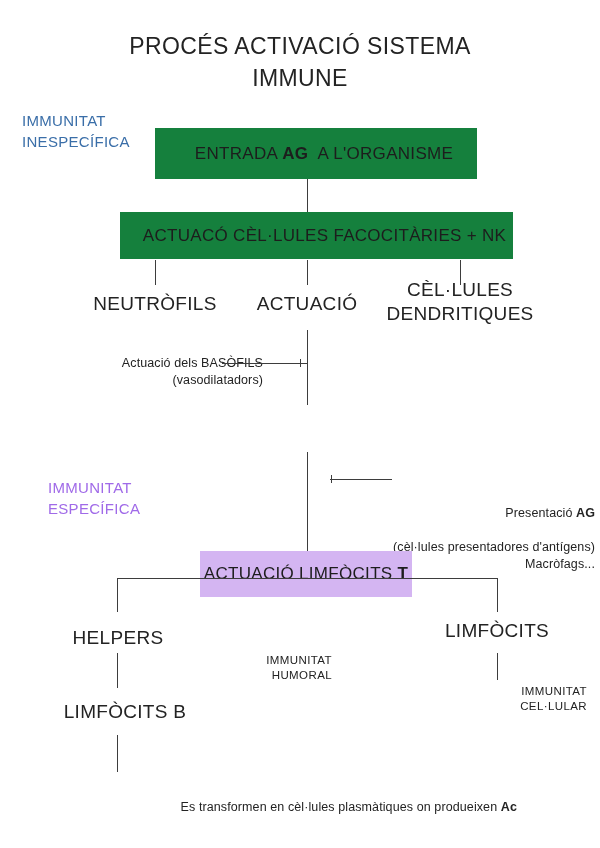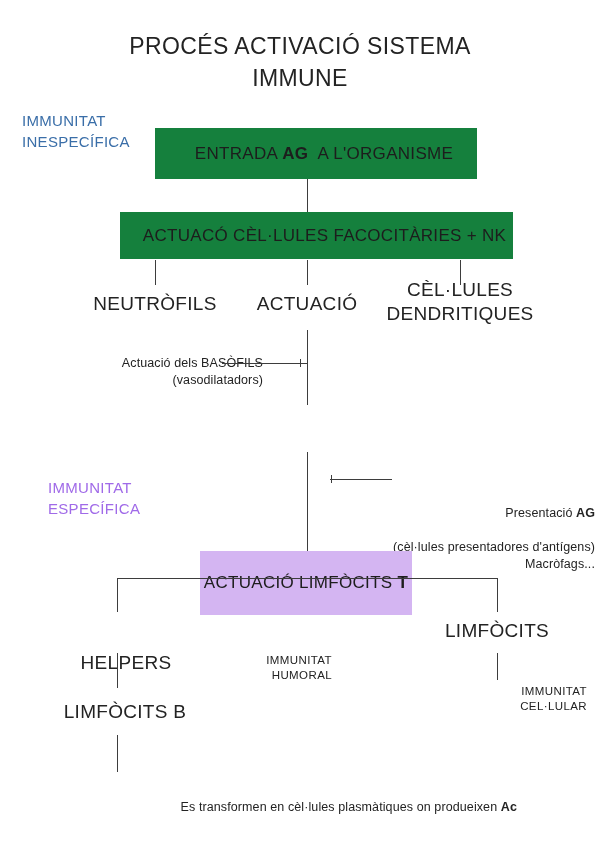--- a/index.html
+++ b/index.html
@@ -58,21 +58,21 @@
     color: #1d1d1d;
     white-space: pre;
     text-align: center;
   }
   .box.blue   { background: #15803d; padding-left: 16px; }
   .box.purple { background: #d4b5f2; }
 
   #box-entrada    { left: 155px; top: 128px; width: 306px; height: 51px; }
   #box-facocit    { left: 120px; top: 212px; width: 377px; height: 47px; }
   #box-inflamacio { left: 225px; top: 405px; width: 166px; height: 46px; }
-  #box-limfocits  { left: 200px; top: 551px; width: 212px; height: 64px; }
+  #box-limfocits  { left: 200px; top: 551px; width: 212px; height: 46px; }
 
   
   .node {
     position: absolute;
     font-size: 15px;
     line-height: 21px;
     letter-spacing: 0.3px;
     color: #232323;
     text-align: center;
     white-space: pre-line;
@@ -162,21 +162,21 @@
   </div>
 
   <div class="box purple" id="box-limfocits">
     <span>ACTUACIÓ LIMFÒCITS </span><b>T</b>
   </div>
 
   <div class="hline" style="left:117px; top:578px; width:380px;"></div>
   <div class="vline" style="left:117px; top:578px; height:34px;"></div>
   <div class="vline" style="left:497px; top:578px; height:34px;"></div>
 
-  <div class="node big" style="left:118px; top:651px;margin-left:8px;">HELPERS</div>
+  <div class="node big" style="left:118px; top:626px;">HELPERS</div>
 
   <div class="node big" style="left:497px; top:619px;">LIMFÒCITS</div>
 
   <div class="vline" style="left:117px; top:653px; height:35px;"></div>
 
   <div class="vline" style="left:497px; top:653px; height:27px;"></div>
 
   <div class="annot small-caps" style="left: 242px; top: 653px; width: 180px; white-space: pre-line;">IMMUNITAT
 HUMORAL</div>
 

